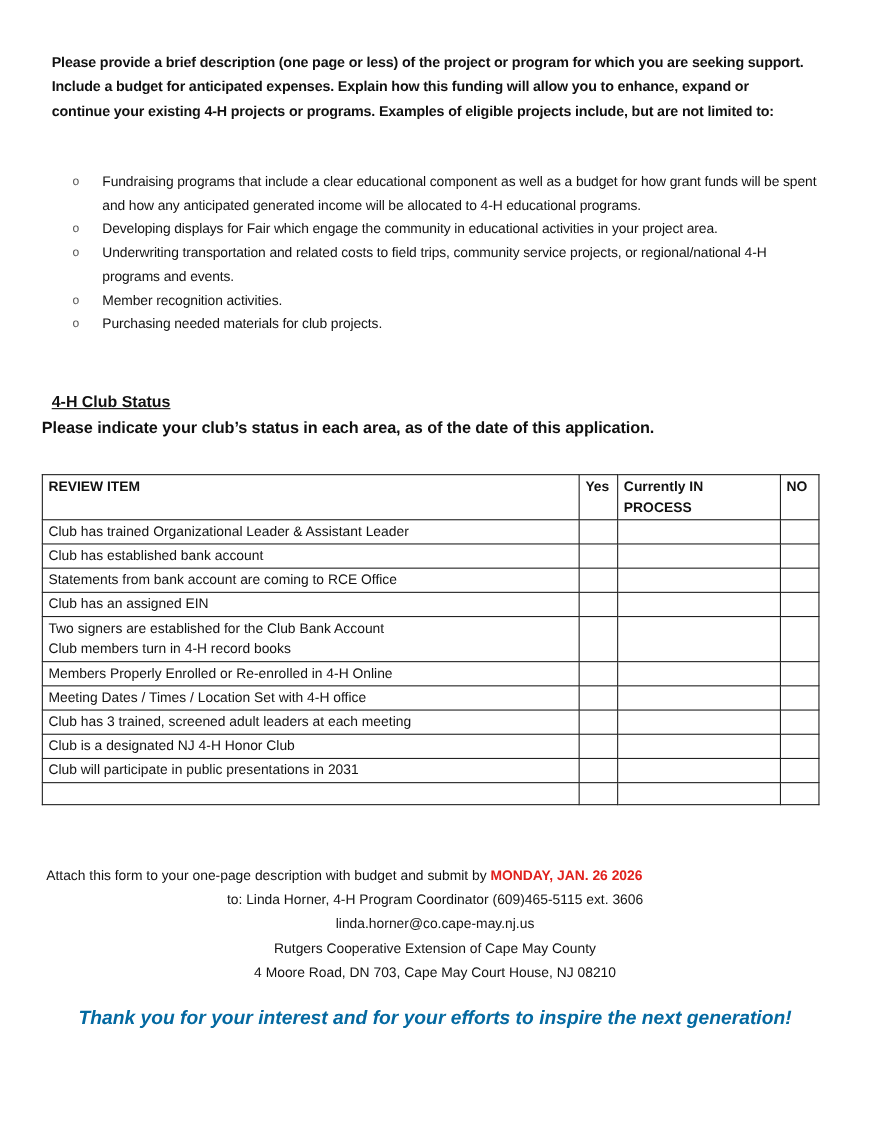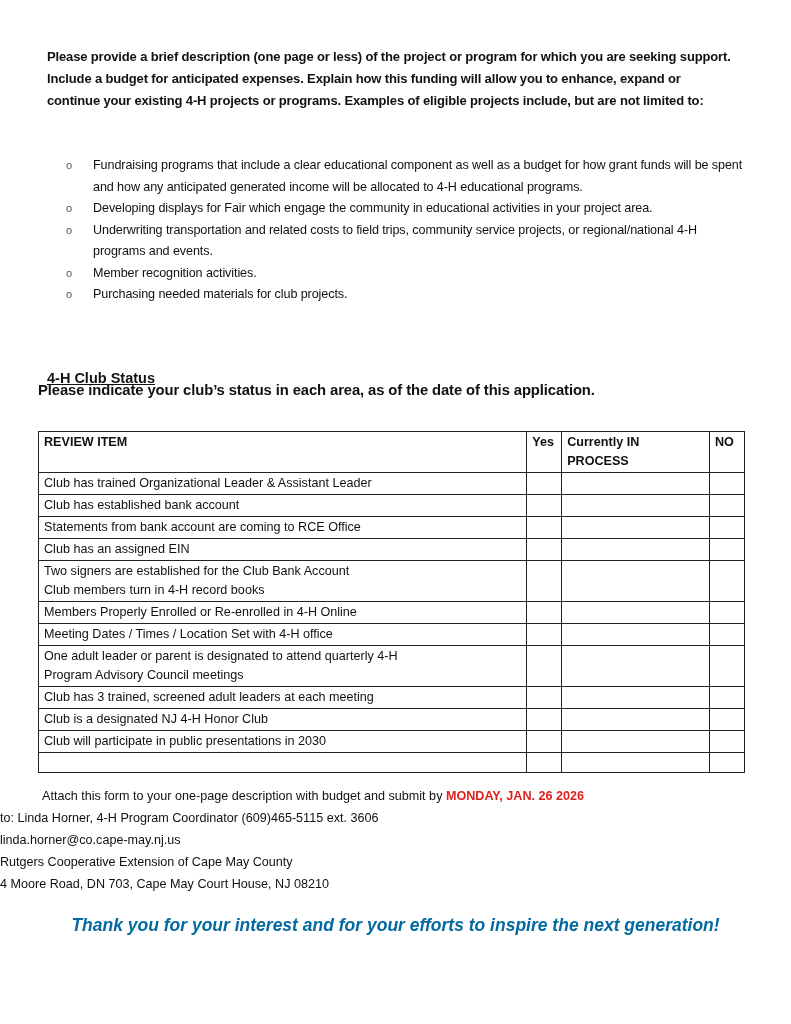--- a/index.html
+++ b/index.html
@@ -4,35 +4,35 @@
   <style>
     html, body { margin: 0; padding: 0; background: #ffffff; }
     body { width: 791px; height: 1024px; position: relative; overflow: hidden;
            font-family: "Liberation Sans", sans-serif; color: #111; }
     .intro { position: absolute; left: 47px; top: 46px; width: 690px;
              font-size: 13px; font-weight: bold; line-height: 22px; letter-spacing: -0.15px; }
     .bullets { position: absolute; left: 66px; top: 155px; width: 680px; margin: 0; padding: 0; list-style: none;
                font-size: 12.6px; line-height: 21.5px; letter-spacing: -0.1px; }
     .bullets li { position: relative; padding-left: 27px; }
     .bullets .bullet { position: absolute; left: 0; top: 0; font-size: 11px; color: #555; }
-    .section-title { position: absolute; left: 47px; top: 358px; font-size: 14.5px; font-weight: bold; text-decoration: underline; margin-top: 12px; }
+    .section-title { position: absolute; left: 47px; top: 358px; font-size: 14.5px; font-weight: bold; text-decoration: underline; }
     .section-sub { position: absolute; left: 38px; top: 382px; font-size: 14.8px; font-weight: bold; letter-spacing: -0.1px; }
     table.review { position: absolute; left: 38px; top: 431px; width: 707px; border-collapse: collapse;
                    font-size: 12.6px; }
     table.review td, table.review th { border: 1.3px solid #222; padding: 1px 5px; vertical-align: top; line-height: 19px; }
     table.review th { font-weight: bold; text-align: left; height: 36px; }
     table.review td.item { height: 17px; margin-top: 40px; }
     .col-item { width: 478px; }
     .col-yes { width: 24px; }
     .col-proc { width: 137px; }
     .col-no { width: 24px; }
     .footer { position: absolute; left: 0; top: 785px; width: 791px; font-size: 12.6px; line-height: 22px; }
     .footer .attach { padding-left: 42px; }
     .footer .deadline { color: #e0201c; font-weight: bold; }
-    .footer .center { }
+    .footer .center { text-align: center; }
     .thanks { position: absolute; left: 0; top: 915px; width: 791px; text-align: center;
               font-size: 17.5px; font-weight: bold; font-style: italic; color: #27a427; }
   </style>
 </head>
 <body>
 
 <div class="intro">Please provide a brief description (one page or less) of the project or program for which you are seeking support. Include a budget for anticipated expenses.  Explain how this funding will allow you to enhance, expand or continue your existing 4-H projects or programs. Examples of eligible projects include, but are not limited to:</div>
 
 <ul class="bullets">
   <li><span class="bullet">o</span><span>Fundraising programs that include a clear educational component as well as a budget for how grant funds will be spent and how any anticipated generated income will be allocated to 4-H educational programs.</span></li>
@@ -91,39 +91,33 @@
         <td></td>
         <td></td>
       </tr>
       <tr>
         <td class="item"><span>Meeting Dates / Times / Location Set with 4-H office</span></td>
         <td></td>
         <td></td>
         <td></td>
       </tr>
       <tr>
-        <td class="item"><span>One adult leader or parent is designated to attend quarterly 4-H</span><br><span>Program Advisory Council meetings</span></td>
-        <td></td>
-        <td></td>
-        <td></td>
-      </tr>
-      <tr>
         <td class="item"><span>Club has 3 trained, screened adult leaders at each meeting</span></td>
         <td></td>
         <td></td>
         <td></td>
       </tr>
       <tr>
         <td class="item"><span>Club is a designated NJ 4-H Honor Club</span></td>
         <td></td>
         <td></td>
         <td></td>
       </tr>
       <tr>
-        <td class="item"><span>Club will participate in public presentations in 2030</span></td>
+        <td class="item"><span>Club will participate in public presentations in 2031</span></td>
         <td></td>
         <td></td>
         <td></td>
       </tr>
       <tr>
         <td class="item"><span></span></td>
         <td></td>
         <td></td>
         <td></td>
       </tr>

